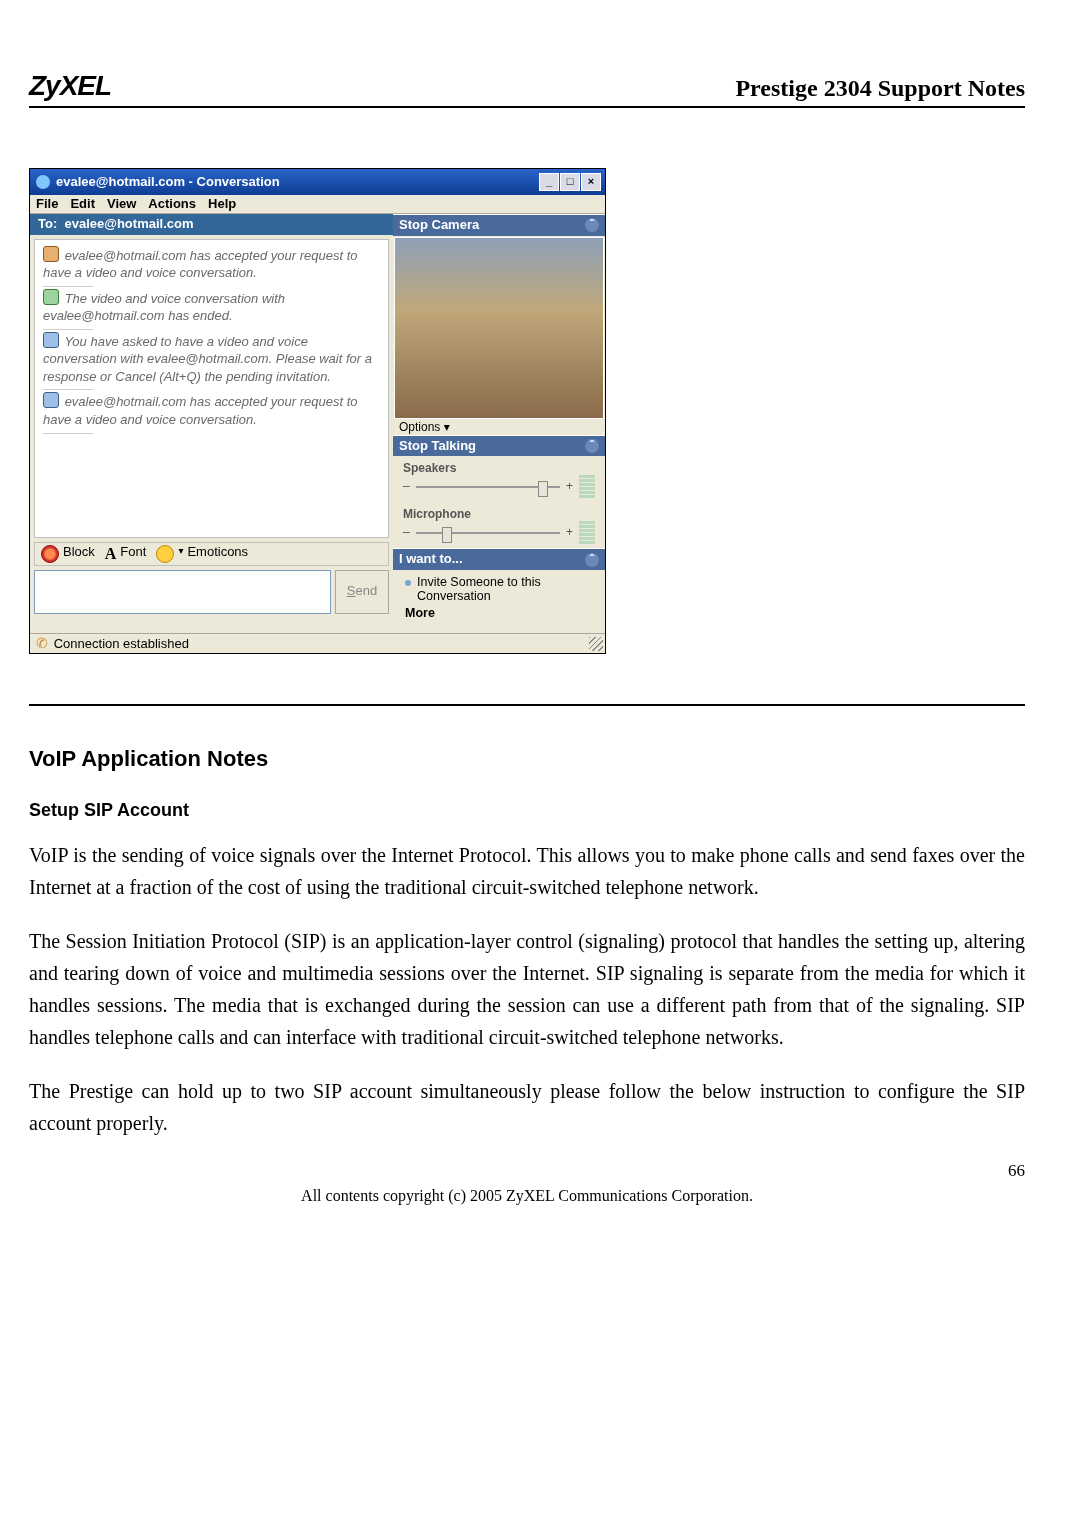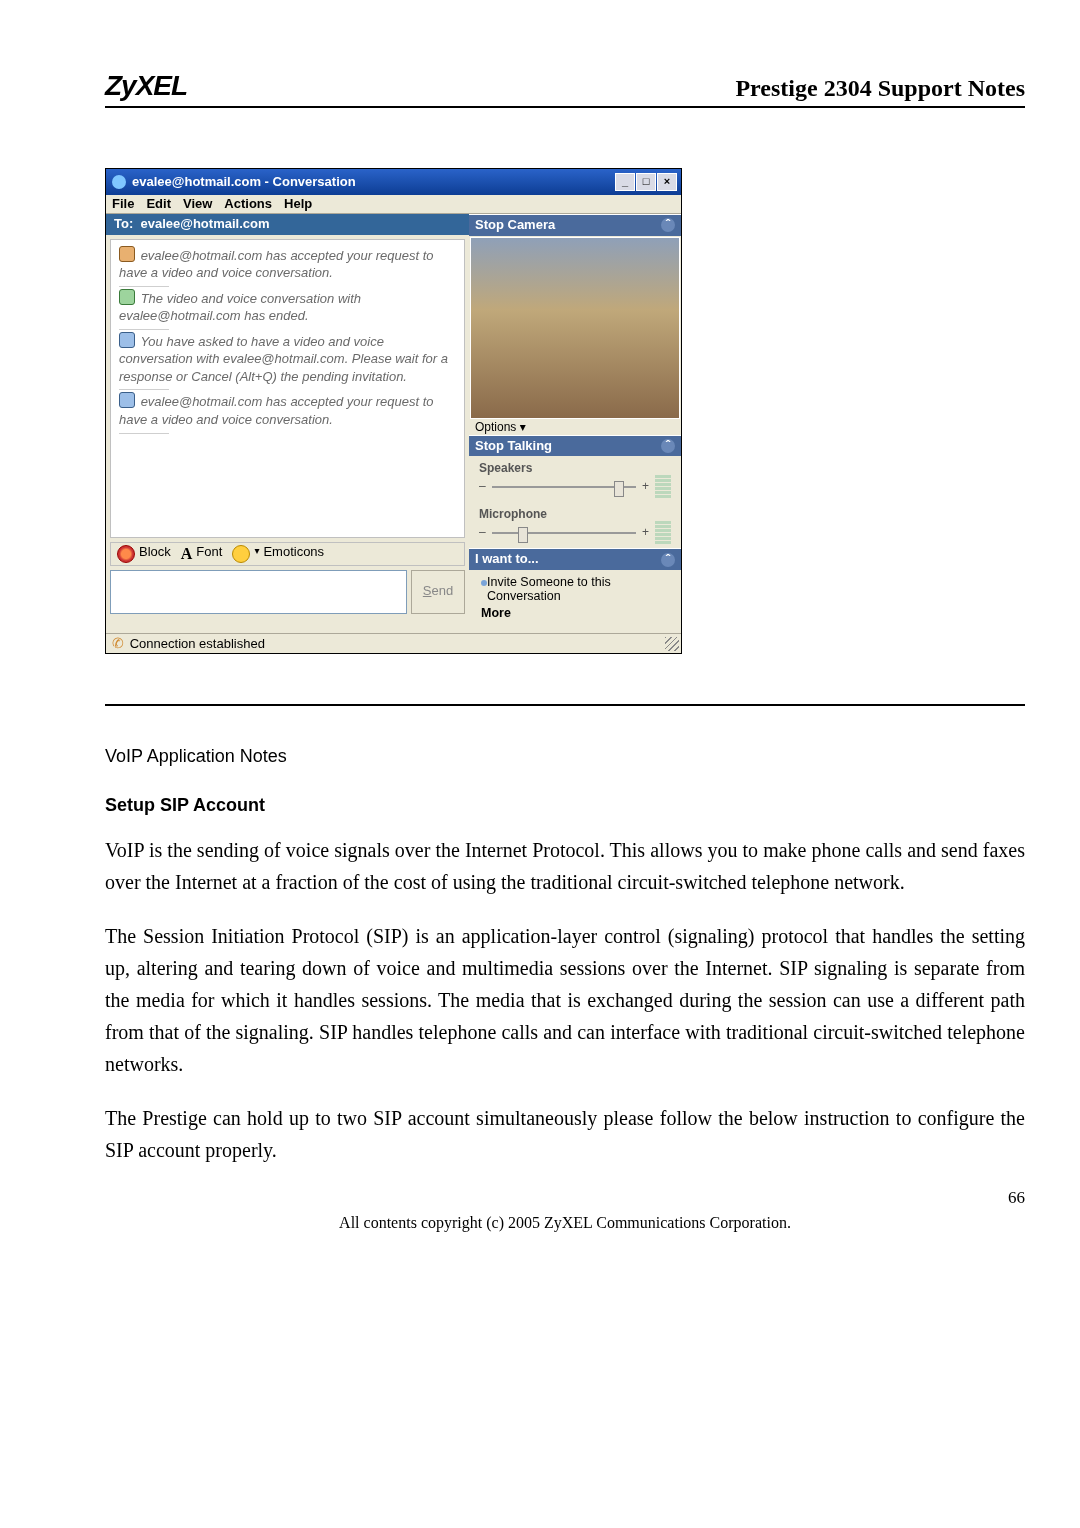--- a/index.html
+++ b/index.html
@@ -4,23 +4,22 @@
 <style>
   body {
     margin: 0;
     padding: 0;
     background: #fff;
     font-family: "Times New Roman", Times, serif;
     width: 1080px;
     box-sizing: border-box;
   }
   .page {
-    padding: 70px 55px 40px 77px;
+    padding: 70px 55px 40px 29px;
     box-sizing: border-box;
-    margin-left: 28px;
   }
   .header {
     display: flex;
     justify-content: space-between;
     align-items: flex-end;
     border-bottom: 2px solid #000;
     padding-bottom: 4px;
   }
   .brand {
     font-family: Arial, Helvetica, sans-serif;
@@ -204,21 +203,21 @@
   }
   .meter {
     width:16px; display:flex; flex-direction:column-reverse; gap:1px;
   }
   .meter span { display:block; height:3px; background:#bcd8bc; }
   .iwant-list {
     background:#ece9d8;
     padding: 6px 12px 8px 12px;
     font-size:12.5px;
   }
-  .iwant-list .item { display:flex; align-items:flex-start; margin-bottom:4px;}
+  .iwant-list .item { display:flex; align-items:flex-start; gap:6px; margin-bottom:4px;}
   .bullet {
     width:6px;height:6px;border-radius:50%;
     background:#7aa4d8; margin-top:4px; flex:none;
   }
   .statusbar {
     border-top:1px solid #aca899;
     background:#ece9d8;
     padding:2px 6px;
     display:flex;align-items:center; gap:6px;
     position: relative;
@@ -228,22 +227,22 @@
     width:14px; height:14px;
     background: repeating-linear-gradient(135deg,#888 0 1px,transparent 1px 4px);
   }
   .hr-sep {
     border: none;
     border-top: 2px solid #000;
     margin: 50px 0 40px 0;
   }
   .section-h2 {
     font-family: Arial, Helvetica, sans-serif;
-    font-size: 18px;
-    font-weight: normal;
+    font-size: 22px;
+    font-weight: bold;
     margin: 40px 0 28px 0;
   }
   .section-h3 {
     font-family: Arial, Helvetica, sans-serif;
     font-size: 18px;
     font-weight: bold;
     margin: 10px 0 18px 0;
   }
   .body-text p {
     font-size: 20px;

